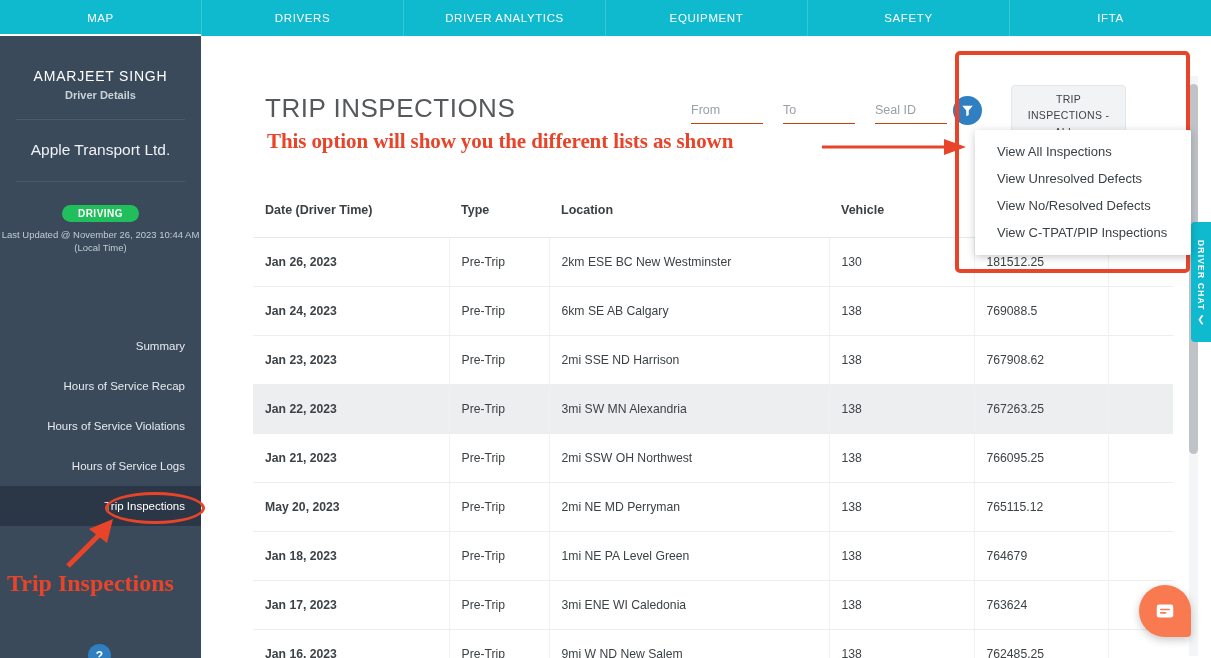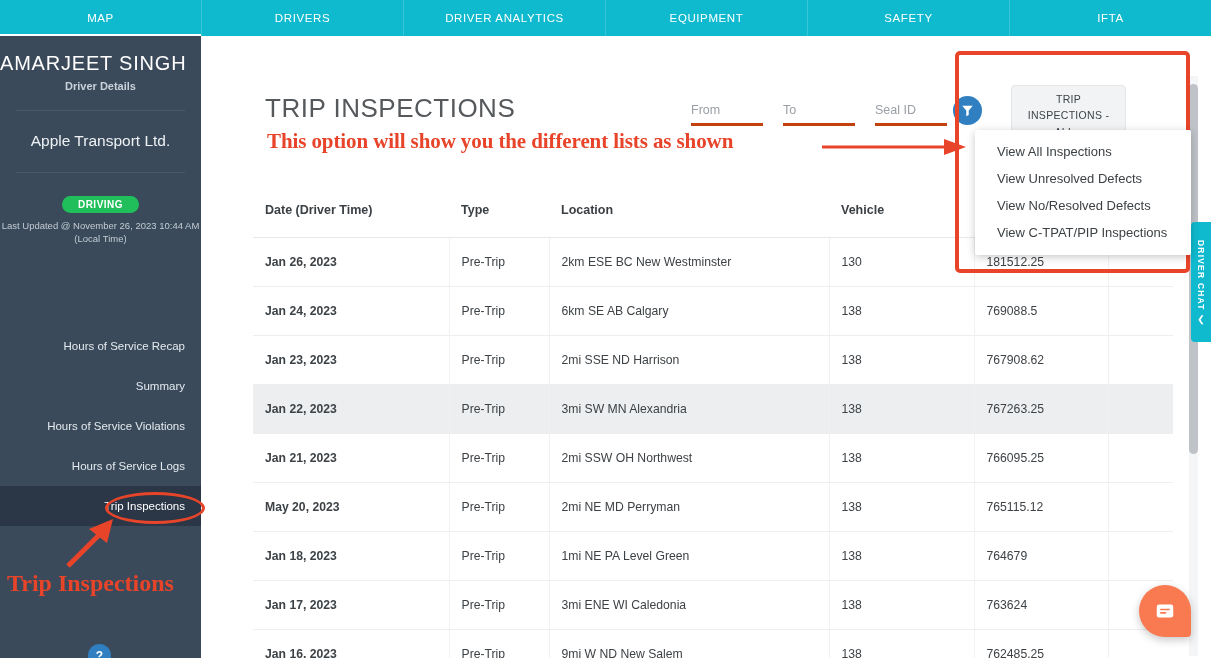--- a/index.html
+++ b/index.html
@@ -33,22 +33,22 @@
     background: #ffffff;
   }
 
   
   .sidebar {
     position: absolute; top: 36px; left: 0; width: 201px; height: 622px;
     background: #3a4a5a;
     color: #fff;
   }
   .sb-name {
-    text-align: left; font-size: 20px; letter-spacing: 0.8px;
-    padding-top: 16px; color: #ffffff; font-weight: 400;
+    text-align: center; font-size: 14px; letter-spacing: 0.8px;
+    padding-top: 32px; color: #ffffff; font-weight: 400;
   }
   .sb-sub {
     text-align: center; font-size: 11px; color: #c9d2da; padding-top: 5px; font-weight: bold;
   }
   .sb-divider { height: 1px; background: #4b5a69; margin: 18px 16px 0 16px; }
   .sb-company {
     text-align: center; font-size: 15.5px; color: #eef2f5; padding: 21px 0 0 0;
     font-weight: 300;
   }
   .sb-divider2 { height: 1px; background: #4b5a69; margin: 22px 16px 0 16px; }
@@ -87,21 +87,21 @@
     background: #ffffff; overflow: hidden;
   }
   .page-title {
     position: absolute; left: 64px; top: 57px;
     font-size: 26px; color: #56595c; letter-spacing: 0.5px; font-weight: 400;
   }
 
   .filters { position: absolute; left: 490px; top: 64px; display: flex; gap: 20px; }
   .field { width: 72px; }
   .field .inp {
-    width: 100%; border: none; border-bottom: 3px solid #c2410c;
+    width: 100%; border: none; border-bottom: 1px solid #c2410c;
     font-size: 12.5px; color: #9aa0a6; font-family: inherit;
     padding: 2px 0 6px 0; outline: none; background: transparent;
   }
   .field .inp::placeholder { color: #9aa0a6; }
   .filter-icon-btn {
     position: absolute; left: 752px; top: 60px;
     width: 29px; height: 29px; border-radius: 50%;
     background: #2f7fc1; display: flex; align-items: center; justify-content: center;
     cursor: pointer;
   }
@@ -239,24 +239,24 @@
     <div class="badge-wrap">
       <span class="badge">DRIVING</span>
     </div>
     <div class="sb-updated">
       <div>Last Updated @ November 26, 2023 10:44 AM</div>
       <div>(Local Time)</div>
     </div>
 
     <div class="sb-menu">
       <div class="sb-item">
-          <span>Hours of Service Recap</span>
+          <span>Summary</span>
         </div>
       <div class="sb-item">
-          <span>Summary</span>
+          <span>Hours of Service Recap</span>
         </div>
       <div class="sb-item">
           <span>Hours of Service Violations</span>
         </div>
       <div class="sb-item">
           <span>Hours of Service Logs</span>
         </div>
       <div class="sb-item selected">
           <span>Trip Inspections</span>
         </div>

